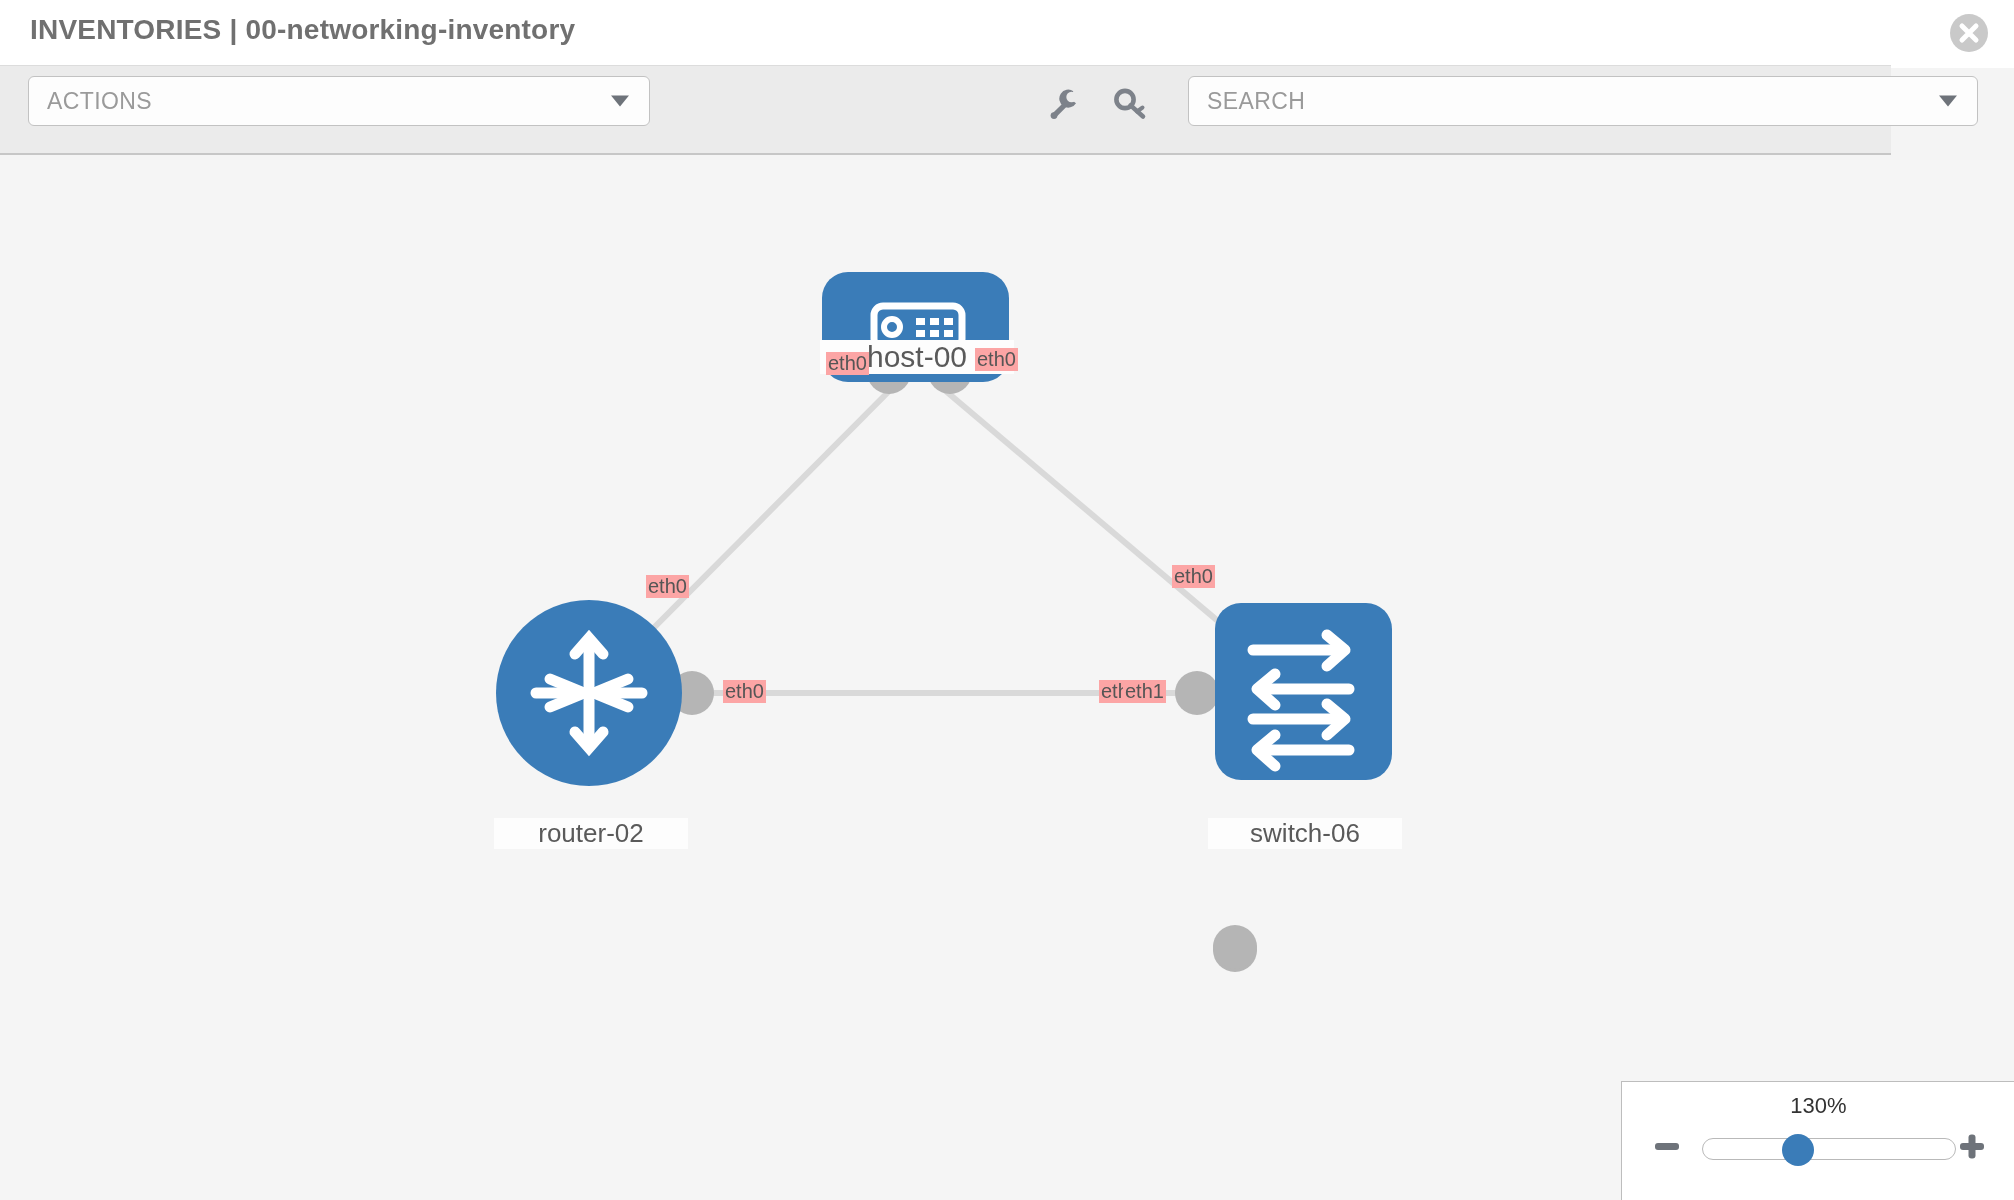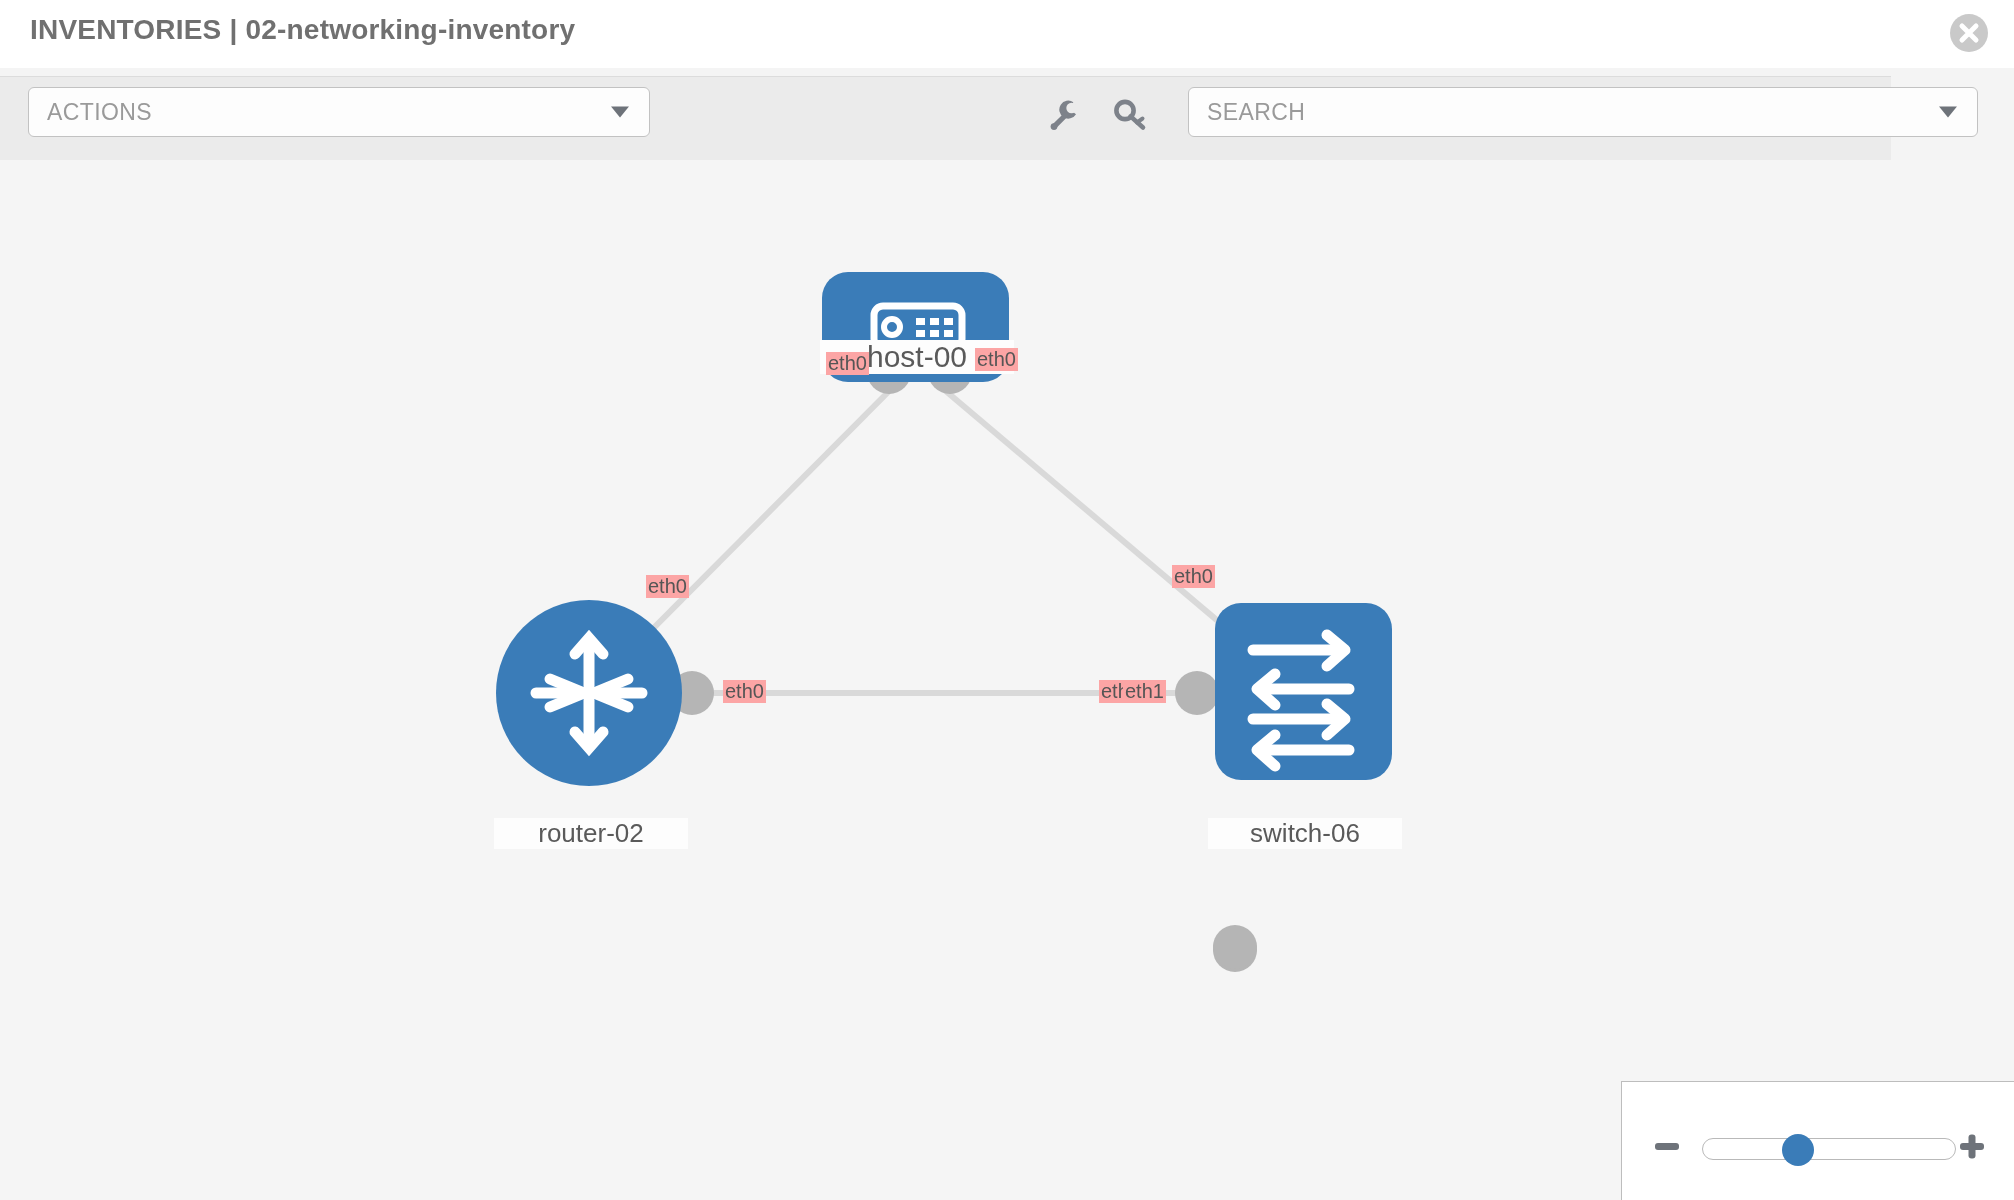--- a/index.html
+++ b/index.html
@@ -46,21 +46,21 @@
     height: 38px;
     border-radius: 50%;
     background: #c9c9c9;
     cursor: pointer;
   }
   .close-btn svg { display: block; }
 
   
   .toolbar {
     position: absolute;
-    left: 0; top: 76px;
+    left: 0; top: 65px;
     width: 1891px;
     height: 90px;
     background: #ebebeb;
     border-top: 1px solid #dcdcdc;
     border-bottom: 2px solid #c6c6c6;
     box-sizing: border-box;
   }
 
   .select-box {
     position: absolute;
@@ -190,21 +190,21 @@
     background: #3a7cb8;
     cursor: pointer;
   }
 </style>
 </head>
 <body>
 
 <div id="app">
 
   <div class="header">
-    <div class="header-title">INVENTORIES | 02-networking-inventory</div>
+    <div class="header-title">INVENTORIES | 00-networking-inventory</div>
     <div class="close-btn">
       <svg width="38" height="38" viewBox="0 0 38 38">
         <path d="M12 12 L26 26 M26 12 L12 26" stroke="#ffffff" stroke-width="5" stroke-linecap="round"></path>
       </svg>
     </div>
   </div>
 
   <div class="toolbar">
 
     <div class="select-box" id="actions-select">
@@ -307,20 +307,21 @@
     <div class="edge-label" style="left:975px; top:188px;">eth0</div>
     <div class="edge-label" style="left:646px; top:415px;">eth0</div>
     <div class="edge-label" style="left:1172px; top:405px;">eth0</div>
     <div class="edge-label" style="left:723px; top:520px;">eth0</div>
     <div class="edge-label" style="left:1099px; top:520px;">eth0</div>
     <div class="edge-label" style="left:1123px; top:520px;">eth1</div>
 
   </div>
 
   <div class="zoom-panel">
+    <div class="zoom-level">130%</div>
 
     <div class="zoom-minus">
       <svg width="34" height="34" viewBox="0 0 34 34">
         <rect x="5" y="14" width="24" height="7" rx="3" fill="#6e737a"></rect>
       </svg>
     </div>
 
     <div class="zoom-slider"></div>
     <div class="zoom-thumb"></div>
 

